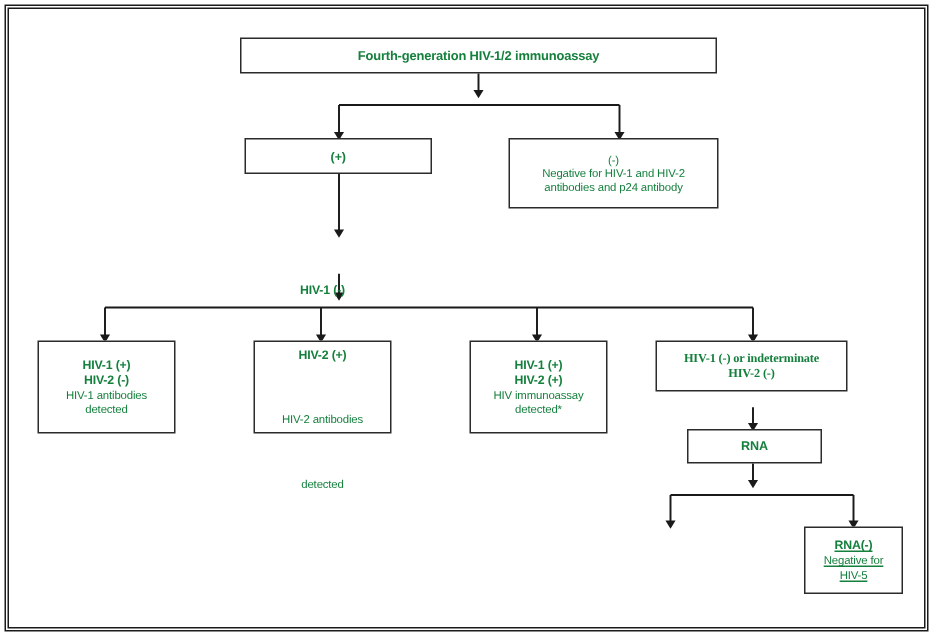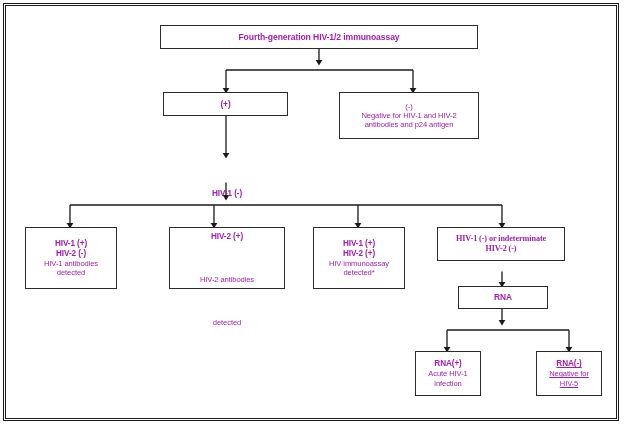--- a/index.html
+++ b/index.html
@@ -44,21 +44,21 @@
   .node {
     position: absolute;
     box-sizing: border-box;
     border: 1px solid #2b2b2b;
     background: #ffffff;
     display: flex;
     flex-direction: column;
     align-items: center;
     justify-content: center;
     text-align: center;
-    color: #a21caf;
+    color: #15803d;
     line-height: 1.22;
     padding: 2px 3px;
   }
   .node .hdr {
     font-weight: bold;
     font-size: 8.2px;
     letter-spacing: -0.1px;
     white-space: nowrap;
   }
   .node .sub {
@@ -117,32 +117,32 @@
     <span class="hdr">Fourth-generation HIV-1/2 immunoassay</span>
   </div>
 
   <div class="node plain" style="left:163px; top:92px; width:125px; height:24px;">
     <span class="hdr">(+)</span>
   </div>
 
   <div class="node" style="left:339px; top:92px; width:140px; height:47px;">
     <span class="sub">(-)</span>
     <span class="sub">Negative for HIV-1 and HIV-2</span>
-    <span class="sub">antibodies and p24 antigen</span>
+    <span class="sub">antibodies and p24 antibody</span>
   </div>
 
 
   <div class="node" style="left:25px; top:227px; width:92px; height:62px;">
     <span class="hdr">HIV-1 (+)</span>
     <span class="hdr">HIV-2 (-)</span>
     <span class="sub">HIV-1 antibodies</span>
     <span class="sub">detected</span>
   </div>
 
-  <div class="node" style="left:169px; top:227px; width:116px; height:62px;gap:33px;">
+  <div class="node" style="left:169px; top:227px; width:92px; height:62px;gap:33px;">
     <span class="hdr">HIV-1 (-)</span>
     <span class="hdr">HIV-2 (+)</span>
     <span class="sub">HIV-2 antibodies</span>
     <span class="sub">detected</span>
   </div>
 
   <div class="node" style="left:313px; top:227px; width:92px; height:62px;">
     <span class="hdr">HIV-1 (+)</span>
     <span class="hdr">HIV-2 (+)</span>
     <span class="sub">HIV immunoassay</span>
@@ -151,25 +151,20 @@
 
   <div class="node" style="left:437px; top:227px; width:128px; height:34px;font-family:Liberation Serif, serif;">
     <span class="hdr">HIV-1 (-) or indeterminate</span>
     <span class="hdr">HIV-2 (-)</span>
   </div>
 
   <div class="node plain" style="left:458px; top:286px; width:90px; height:23px;">
     <span class="hdr">RNA</span>
   </div>
 
-  <div class="node" style="left:415px; top:351px; width:66px; height:45px;">
-    <span class="hdr">RNA(+)</span>
-    <span class="sub">Acute HIV-1</span>
-    <span class="sub">infection</span>
-  </div>
 
   <div class="node" style="left:536px; top:351px; width:66px; height:45px;text-decoration:underline;">
     <span class="hdr">RNA(-)</span>
     <span class="sub">Negative for</span>
     <span class="sub">HIV-5</span>
   </div>
 
 </div>
 
 </body></html>

